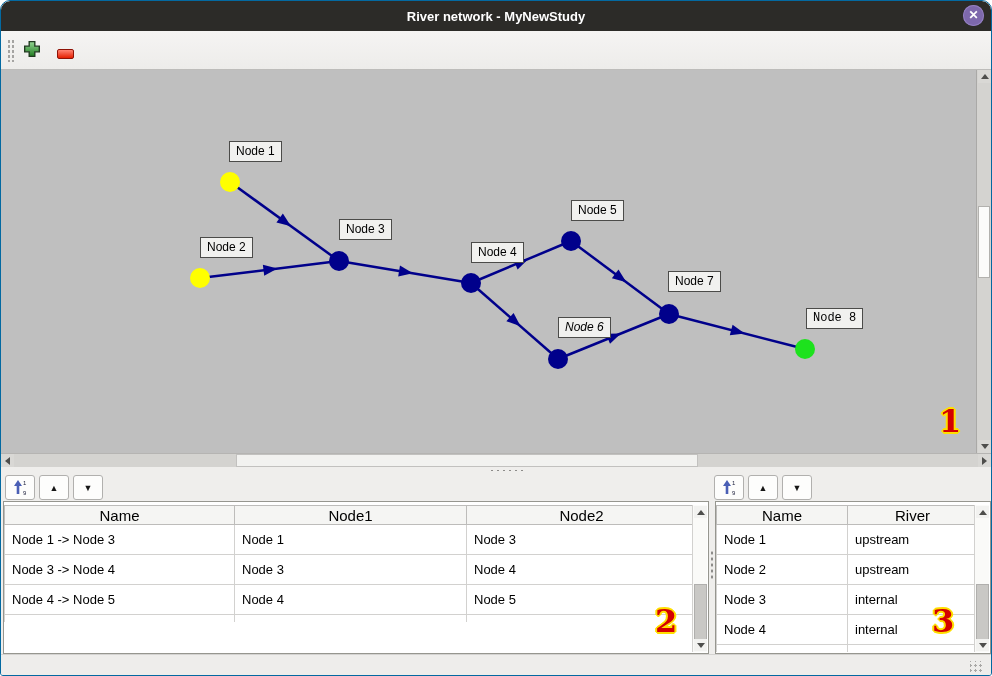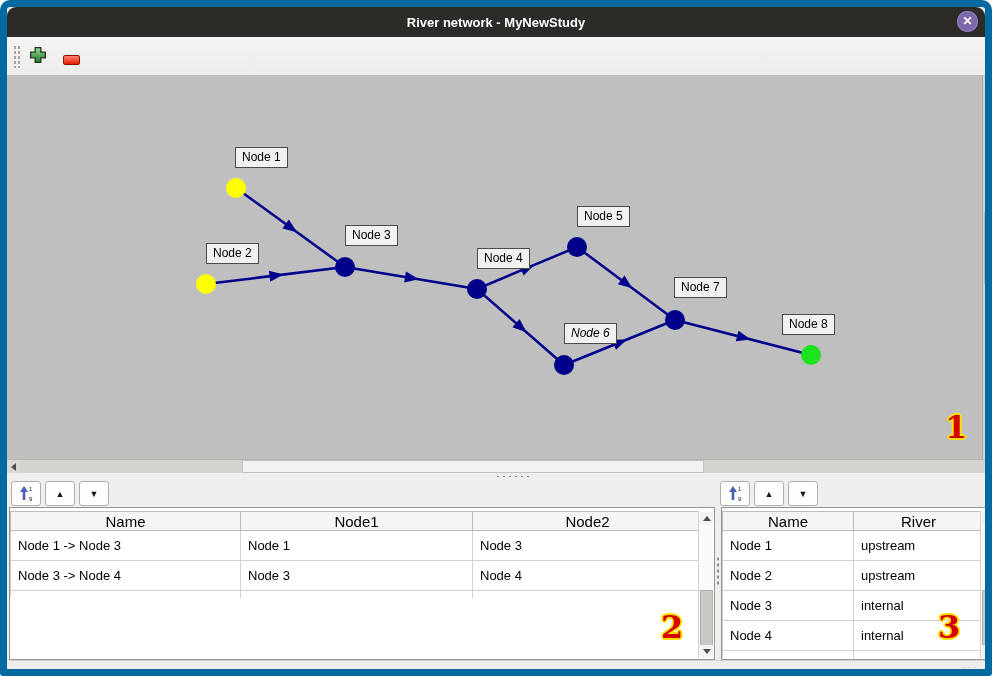--- a/index.html
+++ b/index.html
@@ -1,17 +1,17 @@
 <!DOCTYPE html>
 <html><head>
 <meta charset="utf-8">
 <style>
   html,body{margin:0;padding:0;background:#ffffff;}
   body{width:992px;height:676px;font-family:"Liberation Sans","DejaVu Sans",sans-serif;-webkit-font-smoothing:antialiased;}
-  .window{position:relative;width:992px;height:676px;box-sizing:border-box;border:7px solid #0369a1;
+  .window{position:relative;width:992px;height:676px;box-sizing:border-box;border:1px solid #0369a1;
           border-radius:10px 10px 3px 3px;background:#efeeec;overflow:hidden;}
   
   .titlebar{position:absolute;left:0;top:0;right:0;height:30px;background:#2c2b28;
             border-radius:9px 9px 0 0;display:flex;align-items:center;justify-content:center;}
   .titlebar .title{color:#ffffff;font-size:13px;font-weight:bold;}
   .close-btn{position:absolute;right:7px;top:4px;width:21px;height:21px;border-radius:50%;
              background:#7d68ac;box-shadow:inset 0 0 0 1px #937fc0;border:none;cursor:pointer;
              color:#fff;font-size:12px;font-weight:bold;line-height:21px;text-align:center;padding:0;}
   
   .toolbar{position:absolute;left:0;top:30px;right:0;height:38px;
@@ -137,21 +137,21 @@
         <circle cx="668" cy="244" r="10" fill="#00008b"></circle>
         <circle cx="804" cy="279" r="10" fill="#1de21d"></circle>
       </svg>
   <div class="node-label" style="left: 228px; top: 71px;">Node 1</div>
       <div class="node-label" style="left: 199px; top: 167px;">Node 2</div>
       <div class="node-label" style="left: 338px; top: 149px;">Node 3</div>
       <div class="node-label" style="left: 470px; top: 172px;">Node 4</div>
       <div class="node-label" style="left: 570px; top: 130px;">Node 5</div>
       <div class="node-label" style="left: 557px; top: 247px; font-style: italic;">Node 6</div>
       <div class="node-label" style="left: 667px; top: 201px;">Node 7</div>
-      <div class="node-label" style="left: 775px; top: 238px;">Node 8</div>
+      <div class="node-label" style="left: 805px; top: 238px; font-family: Liberation Mono, monospace;">Node 8</div>
     </div>
 
   <div class="vscroll">
     <div class="sb-btn up">
         <span class="tri t-up"></span>
       </div>
     <div class="v-thumb"></div>
     <div class="sb-btn down">
         <span class="tri t-down"></span>
       </div>
@@ -215,20 +215,25 @@
           <tbody>
             <tr>
               <td>Node 1 -&gt; Node 3</td>
               <td>Node 1</td>
               <td>Node 3</td>
             </tr>
             <tr>
               <td>Node 3 -&gt; Node 4</td>
               <td>Node 3</td>
               <td>Node 4</td>
+            </tr>
+            <tr>
+              <td>Node 4 -&gt; Node 5</td>
+              <td>Node 4</td>
+              <td>Node 5</td>
             </tr>
             <tr class="partial">
               <td></td>
               <td></td>
               <td></td>
             </tr>
           </tbody>
         </table>
       <div class="tscroll">
         <div class="sb-btn up">

